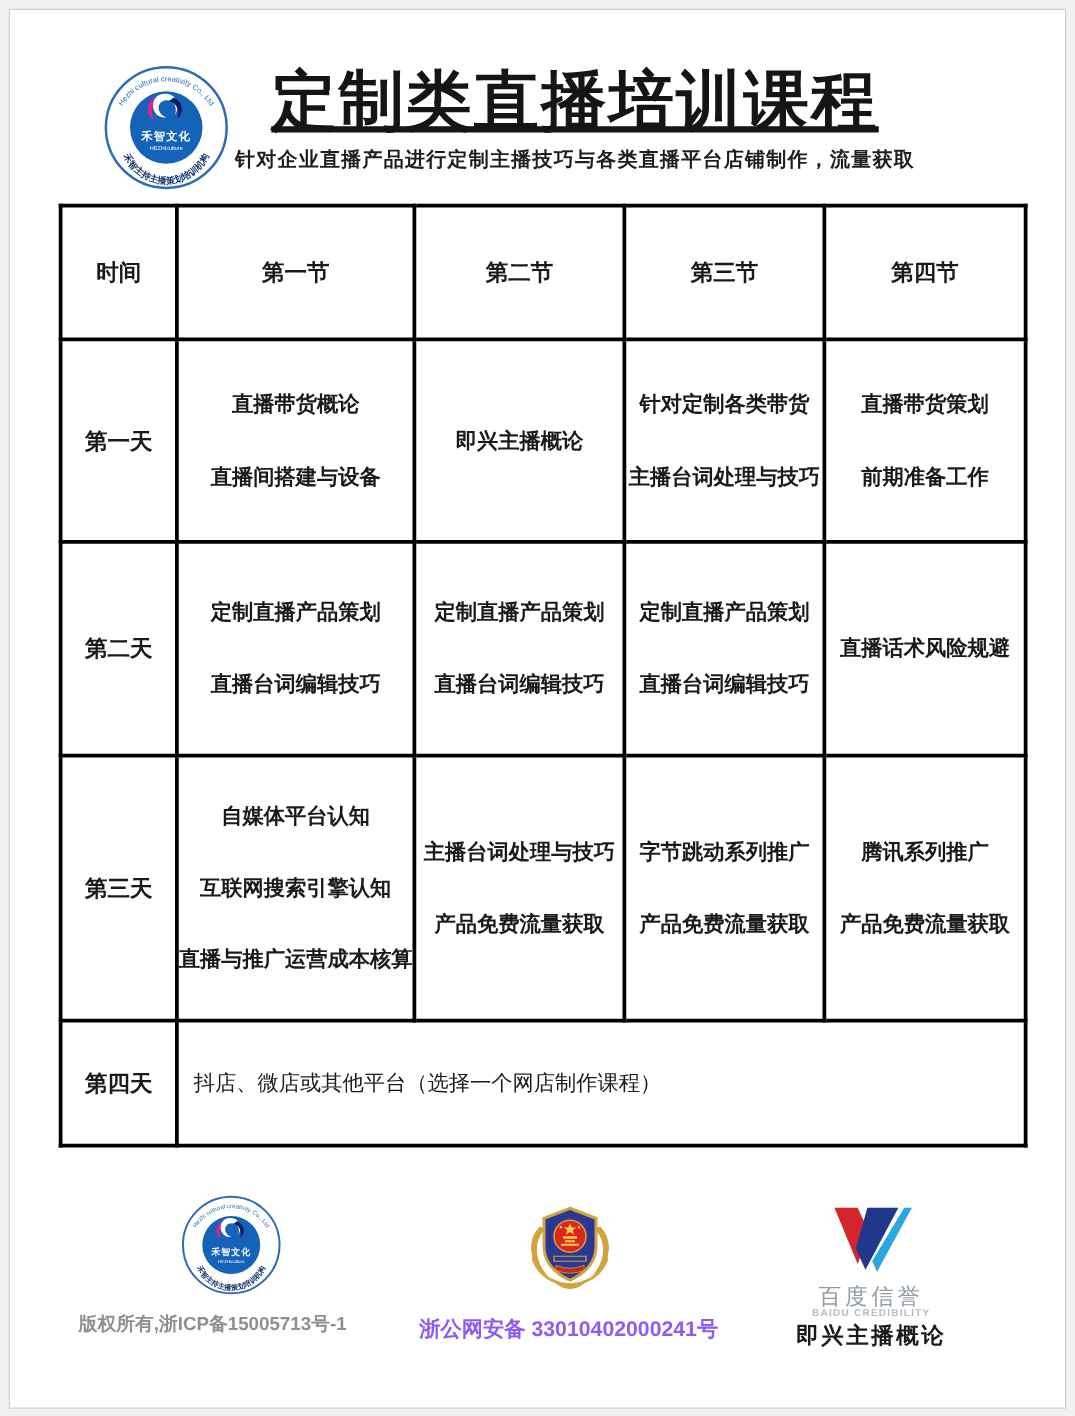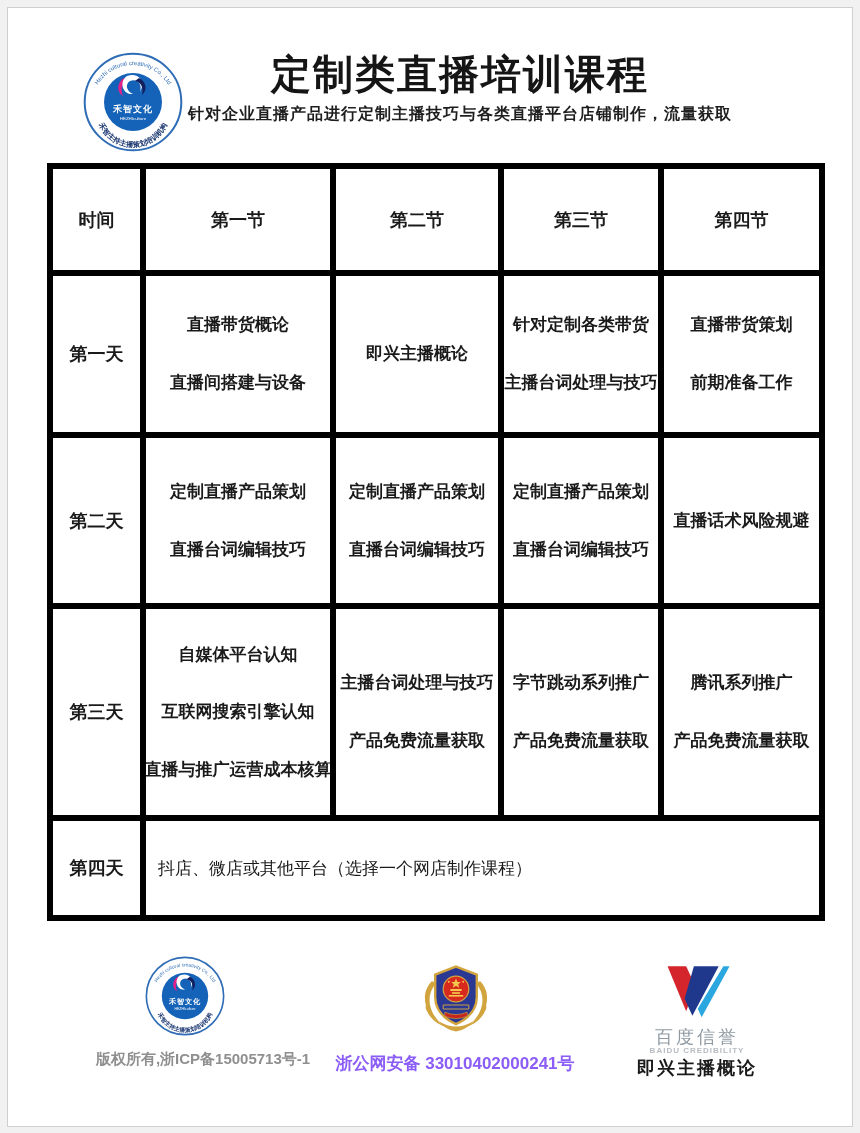--- a/index.html
+++ b/index.html
@@ -10,40 +10,40 @@
     font-family:"Liberation Sans","DejaVu Sans",sans-serif;
     overflow:hidden;
   }
   .page {
     position:absolute; left:7px; top:7px; width:846px; height:1120px;
     background:#ffffff; border:1px solid #cfcfcf;
   }
   
   .logo-main { position:absolute; left:75px; top:44px; width:100px; height:100px; }
   .header-text { position:absolute; left:60px; right:0; top:42px; text-align:center; }
-  .title { font-size:40px; font-weight:bold; color:#151515; letter-spacing:2px; line-height:1.2; }
+  .title { font-size:52px; font-weight:bold; color:#151515; letter-spacing:2px; line-height:1.2;text-decoration:underline; }
   .subtitle { margin-top:6px; font-size:16px; font-weight:bold; color:#1e1e1e; letter-spacing:1px; }
   
   table.course-table {
     position:absolute; left:39px; top:155px; width:772px;
     border-collapse:collapse; table-layout:fixed;
     border:2px solid #4a4a4a;
   }
   .course-table th, .course-table td {
-    border:6px solid #000000; vertical-align:middle; text-align:center;
+    border:3px solid #000000; vertical-align:middle; text-align:center;
     color:#1a1a1a; overflow:hidden;
   }
   .course-table th { font-size:18px; font-weight:bold; }
   .day-label { font-size:18px; font-weight:bold; }
   .cl { display:flex; flex-direction:column; justify-content:center; align-items:center; gap:38px; }
   .ln { line-height:1.15; font-weight:bold; font-size:17px; white-space:nowrap; }
   td.merged { text-align:left; padding-left:12px; font-size:17px; font-weight:normal; }
   
   .logo-foot { position:absolute; left:137px; top:948px; width:80px; height:80px; }
-  .icp-text { position:absolute; left:55px; top:1042px; width:280px; text-align:center;
+  .icp-text { position:absolute; left:55px; top:1042px; width:280px; 
               font-size:15px; font-weight:bold; color:#8f8f8f; }
   .police-badge { position:absolute; left:408px; top:948px; width:80px; height:82px; }
   .police-text { position:absolute; left:327px; top:1044px; width:240px; text-align:center;
                  font-size:17px; font-weight:bold; color:#8b5cf6; }
   .baidu-v { position:absolute; left:647px; top:952px; width:84px; height:62px; }
   .baidu-title { position:absolute; left:620px; top:1017px; width:138px; text-align:center;
                  font-size:18px; font-weight:normal; color:#8f9aa3; letter-spacing:3px; }
   .baidu-sub { position:absolute; left:620px; top:1038px; width:138px; text-align:center;
                font-size:8px; font-weight:bold; color:#b7bcc2; letter-spacing:1px; }
   .baidu-caption { position:absolute; left:614px; top:1048px; width:150px; text-align:center;

